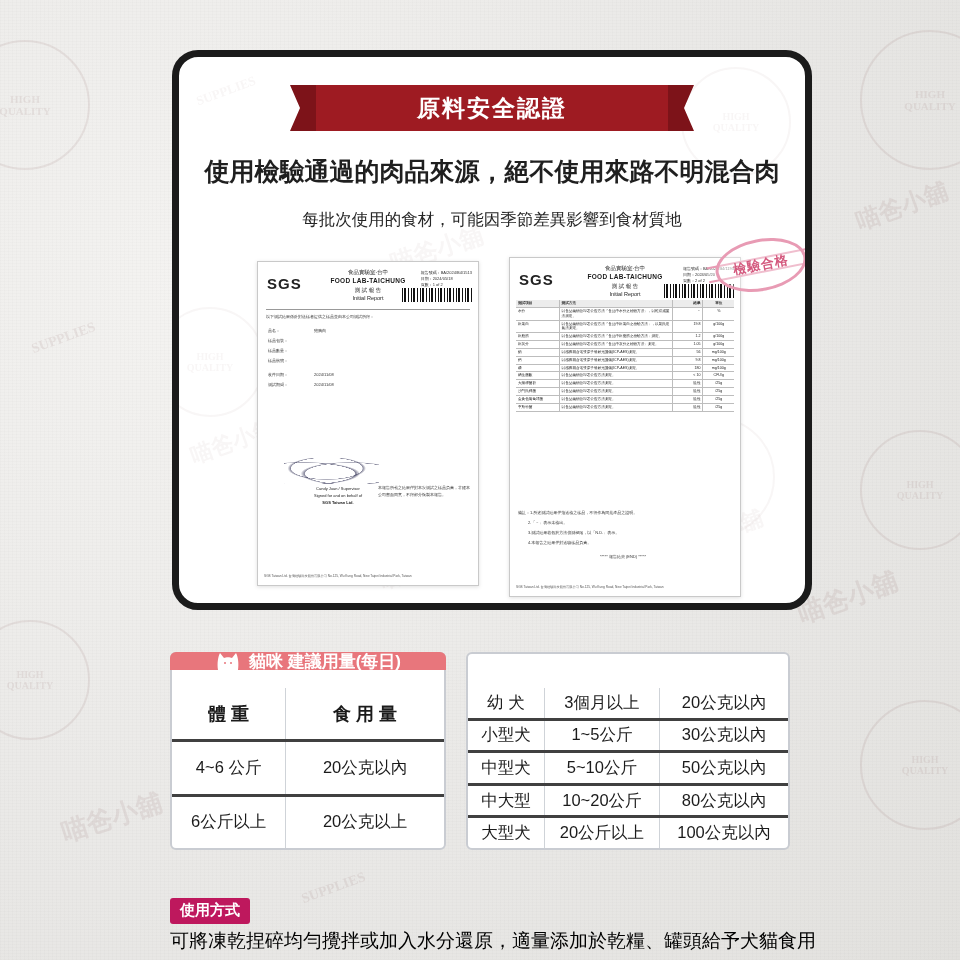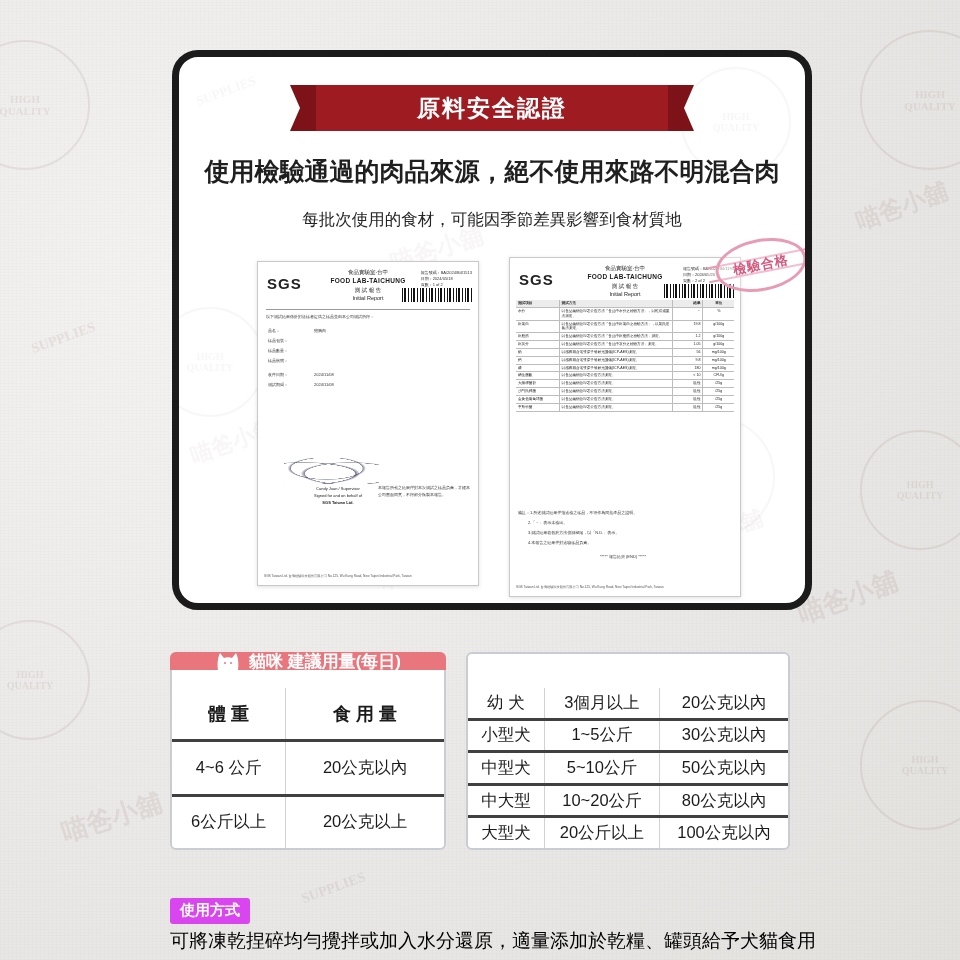--- a/index.html
+++ b/index.html
@@ -152,21 +152,21 @@
     text-align:center; font-size:16.5px; color:#1b1b1b; padding:0 2px;
     white-space:nowrap; overflow:hidden;
   }
   .drow.hdr > div{ font-weight:bold; font-size:18px; }
   .sep{ border-right:1px solid #cfd3d8; height:100%; display:flex; align-items:center; justify-content:center; }
   .cat-c1{ width:42%; } .cat-c2{ width:58%; }
   .dog-c1{ width:24%; } .dog-c2{ width:36%; } .dog-c3{ width:40%; }
 
   
   .usage-tag{
-    position:absolute; left:170px; top:898px; background:#d946ef; color:#fff;
+    position:absolute; left:170px; top:898px; background:#be185d; color:#fff;
     font-size:15px; padding:3px 10px 4px; border-radius:3px; font-weight:bold;
   }
   .usage-text{
     position:absolute; left:170px; top:928px; width:660px;
     font-size:19px; color:#000000;
   }
 </style>
 </head>
 <body>
 

